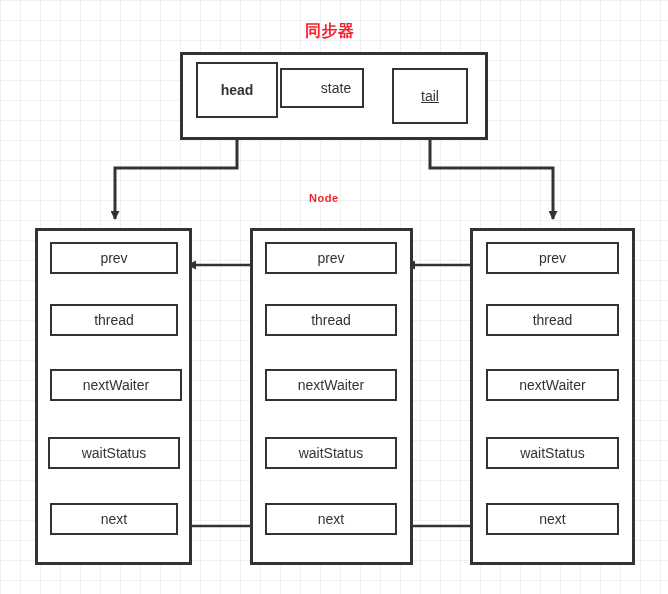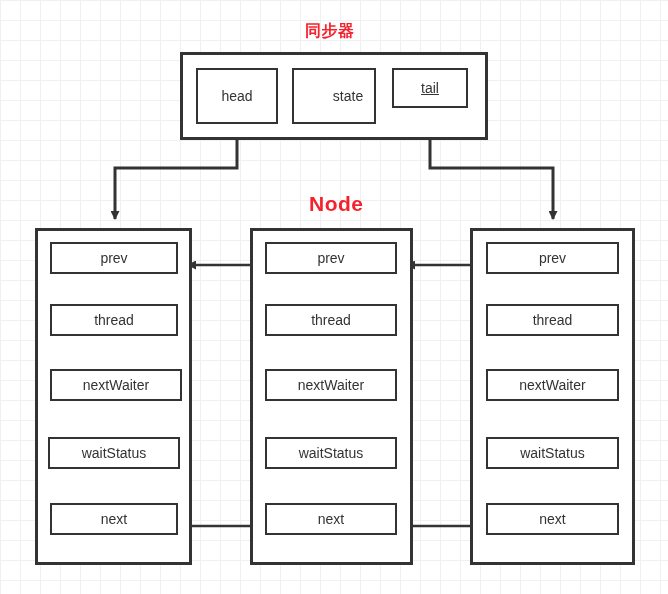--- a/index.html
+++ b/index.html
@@ -20,21 +20,21 @@
       linear-gradient(to bottom, #e6e6e6 1px, transparent 1px);
     background-size:20px 20px,20px 20px,60px 60px,60px 60px;
     background-position:0 0,0 0,0 0,0 0;
   }
   .svg-layer{position:absolute;left:0;top:0;width:668px;height:594px;pointer-events:none;}
 
   .lbl{
     position:absolute;
     color:#f5222d;
     font-weight:bold;
-    font-size:21px;
+    font-size:11px;
     letter-spacing:.5px;
     white-space:nowrap;
   }
   .lbl.cjk{font-size:16px;}
 
   .outer{
     position:absolute;
     border:3px solid #333333;
     background:#ffffff;
     box-sizing:border-box;
@@ -45,23 +45,23 @@
     background:#ffffff;
     box-sizing:border-box;
     display:flex;
     align-items:center;
     justify-content:center;
     font-size:14px;
     color:#333333;
   }
   
   #sync-box{left:180px;top:52px;width:308px;height:88px;}
-  #sync-head{left:196px;top:68px;width:82px;height:56px;}
-  #sync-state{left:292px;top:68px;width:84px;height:56px;padding-left:28px;}
-  #sync-tail{left:392px;top:68px;width:76px;height:40px;text-decoration:underline;}
+  #sync-head{left:196px;top:62px;width:82px;height:56px;font-weight:bold;}
+  #sync-state{left:280px;top:68px;width:84px;height:40px;padding-left:28px;}
+  #sync-tail{left:392px;top:68px;width:76px;height:56px;text-decoration:underline;}
 
   
   #node1{left:35px;top:228px;width:157px;height:337px;}
   #node2{left:250px;top:228px;width:163px;height:337px;}
   #node3{left:470px;top:228px;width:165px;height:337px;}
 
   .f{height:32px;}
   
   #n1-prev  {left:50px; top:242px; width:128px;}
   #n1-thread{left:50px; top:304px; width:128px;}

